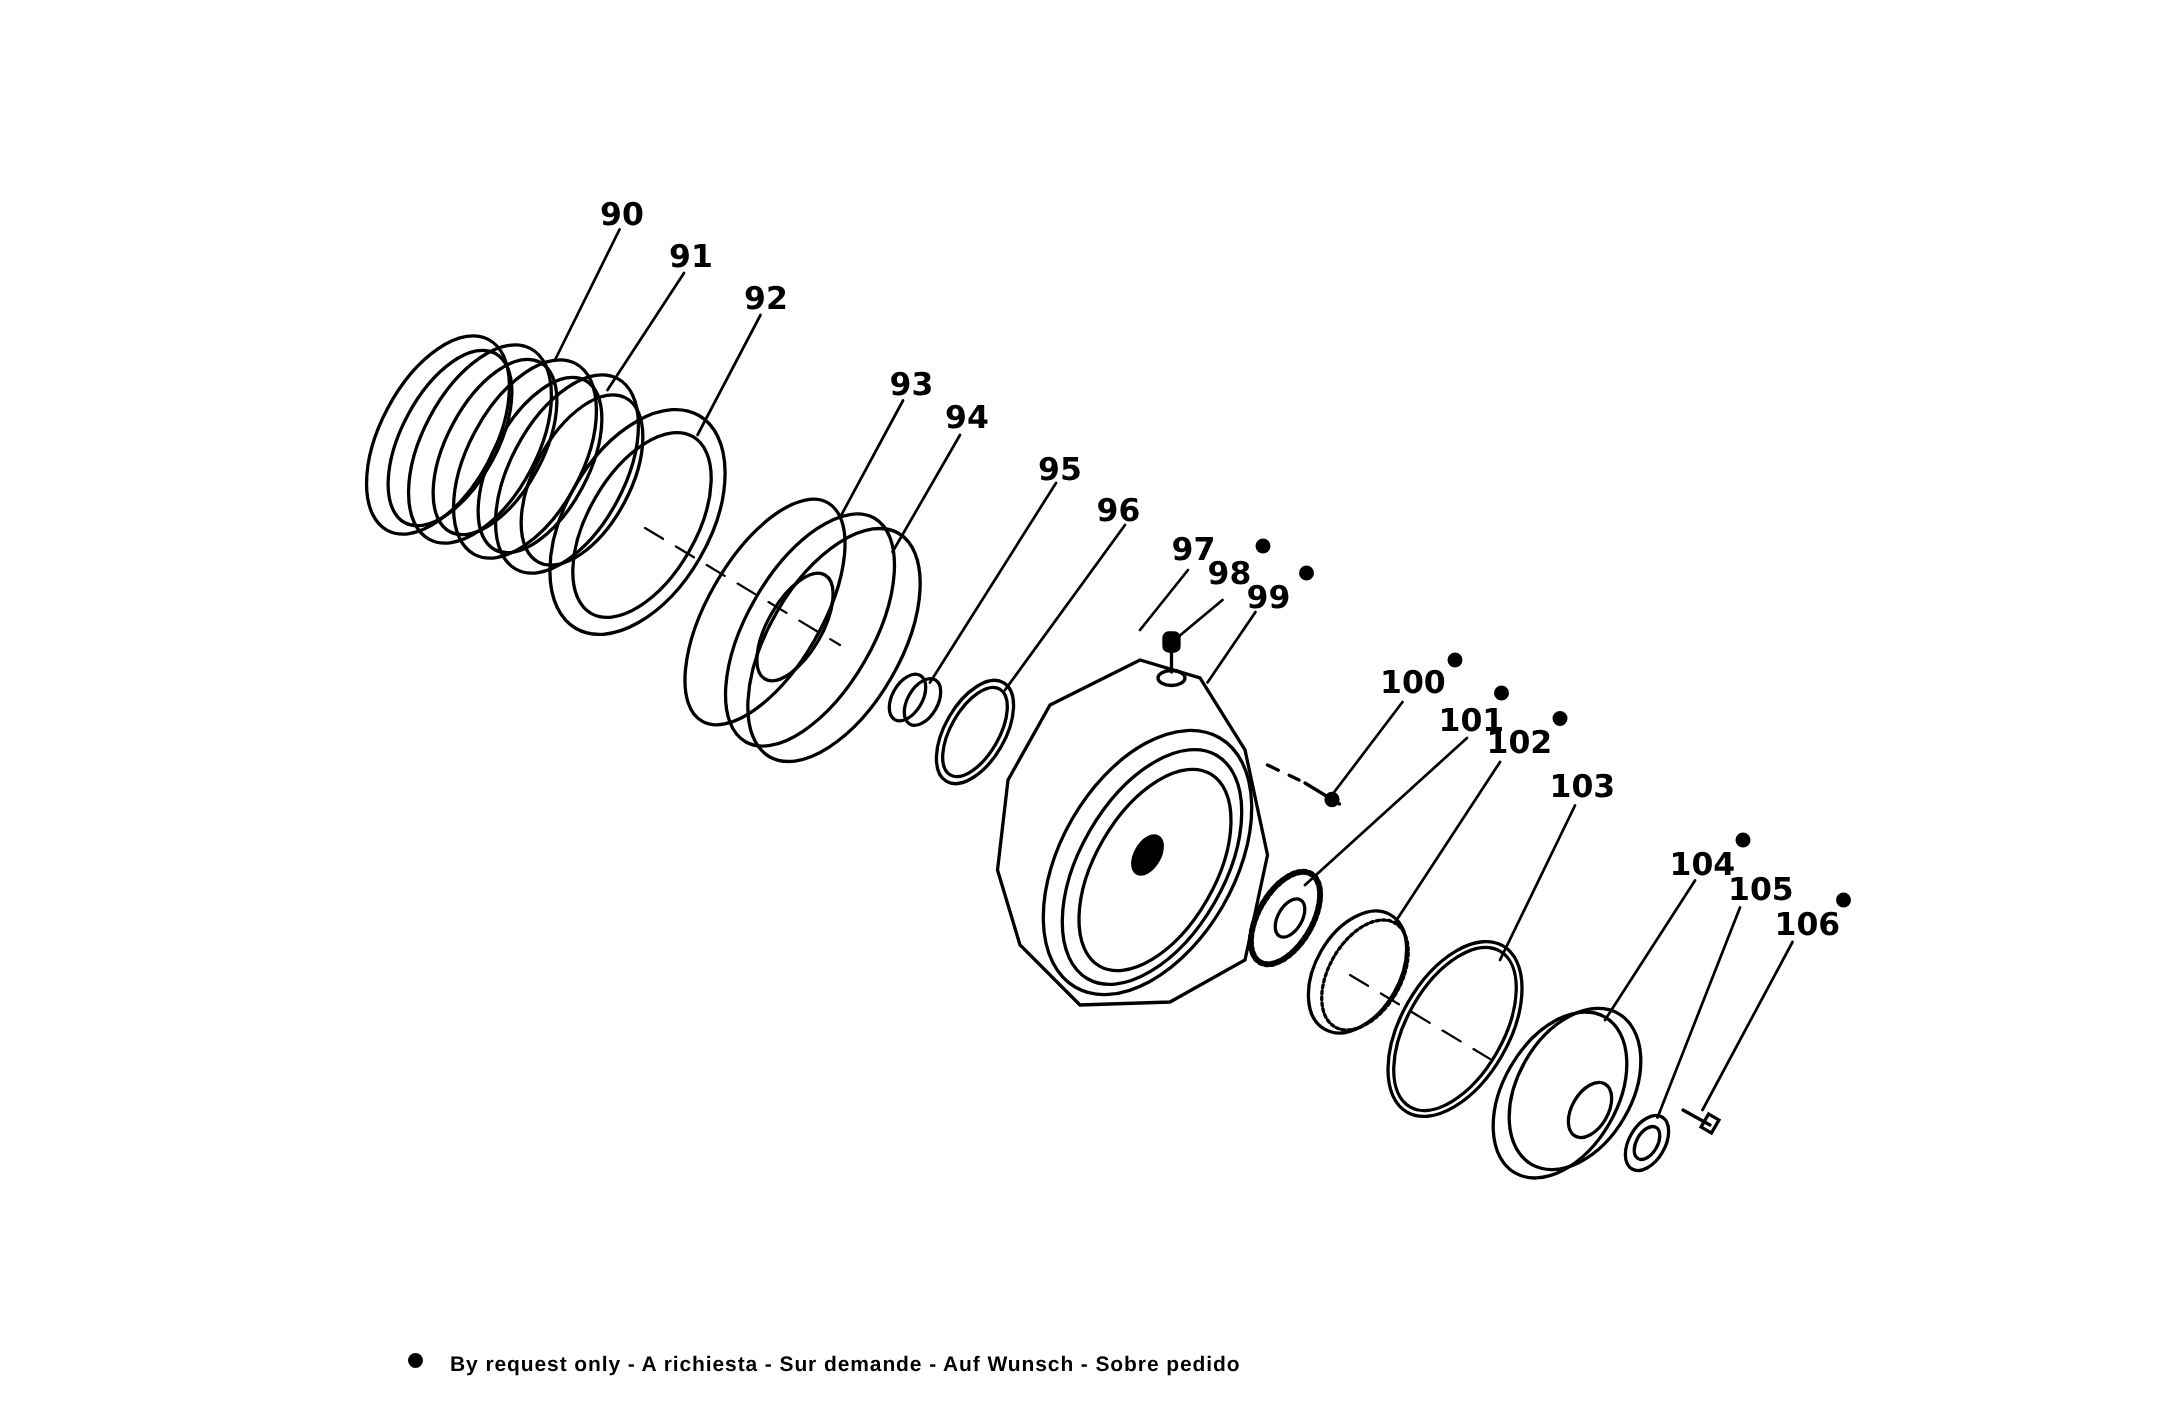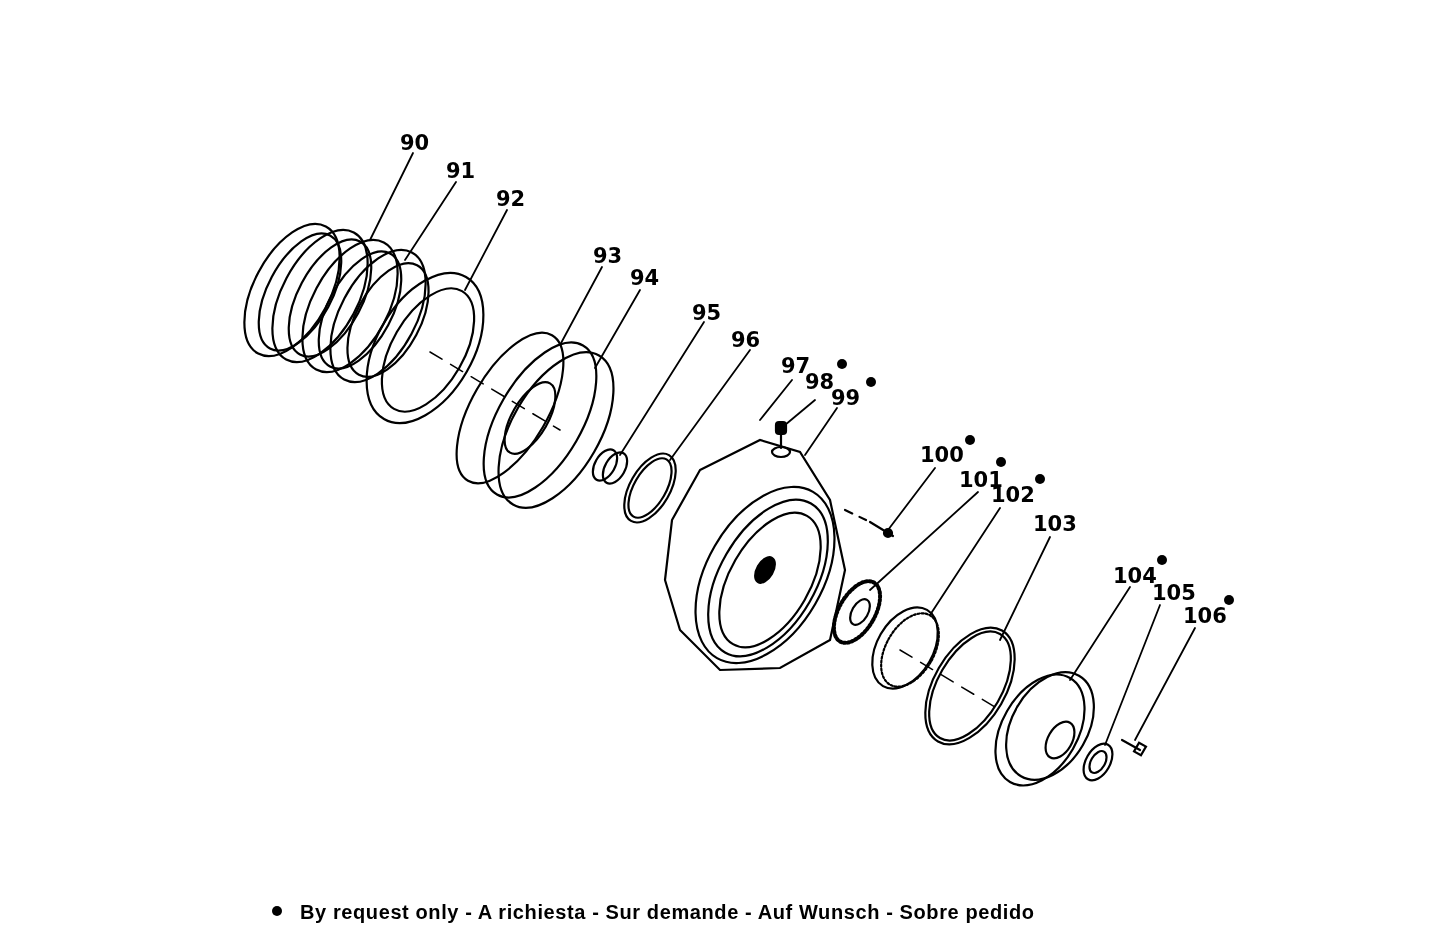--- a/index.html
+++ b/index.html
@@ -1,19 +1,19 @@
 <!DOCTYPE html>
 <html><head>
 <meta charset="utf-8">
 <style>
   html, body { margin:0; padding:0; background:#ffffff; }
   body { width:1439px; height:949px; position:relative; overflow:hidden; font-family:"DejaVu Sans", sans-serif; }
   #drawing { position:absolute; left:0; top:0; width:1439px; height:949px; }
   .num { font-family:"DejaVu Sans", sans-serif; font-weight:bold; font-size:21px; fill:#000; }
-  .legend { position:absolute; left:272px; top:901px; font-family:"Liberation Sans", sans-serif; font-weight:bold; font-size:20px; color:#000; letter-spacing:0.6px; white-space:nowrap; }
+  .legend { position:absolute; left:272px; top:901px; font-family:"Liberation Sans", sans-serif; font-weight:bold; font-size:14px; color:#000; letter-spacing:0.6px; white-space:nowrap; }
   .legend .dot { display:inline-block; width:10px; height:10px; border-radius:50%; background:#000; margin-right:18px; vertical-align:middle; position:relative; top:-3px; }
 </style>
 </head>
 <body>
 
 <svg id="drawing" viewBox="0 0 1439 949" xmlns="http://www.w3.org/2000/svg">
   <g fill="none" stroke="#000" stroke-width="2.2" stroke-linecap="round">
 
     <g>
       <ellipse cx="292" cy="290" rx="38" ry="72" transform="rotate(28 292 290)"></ellipse>

